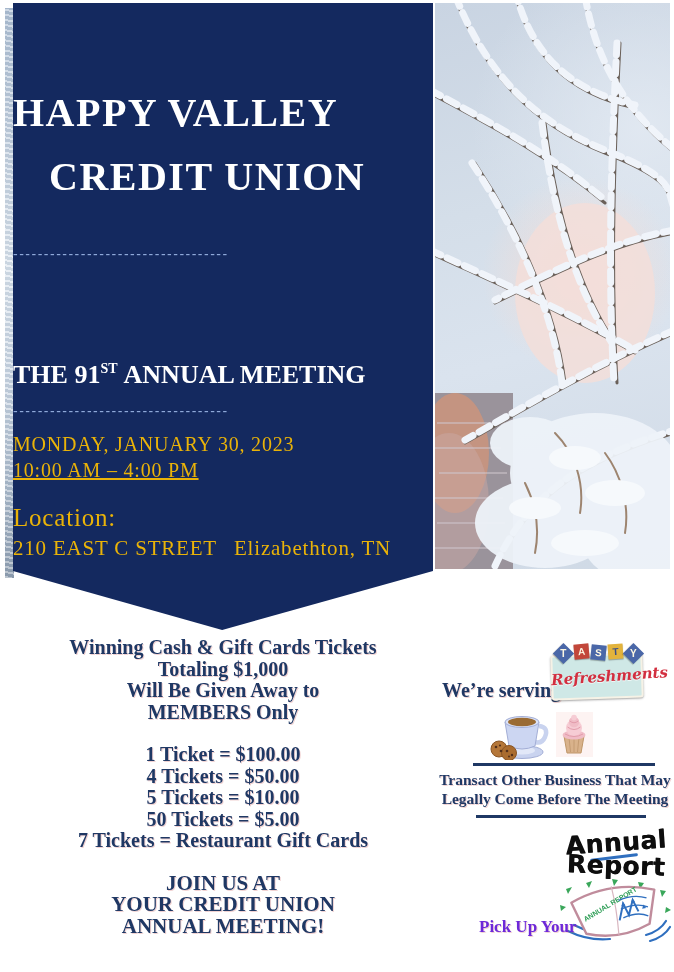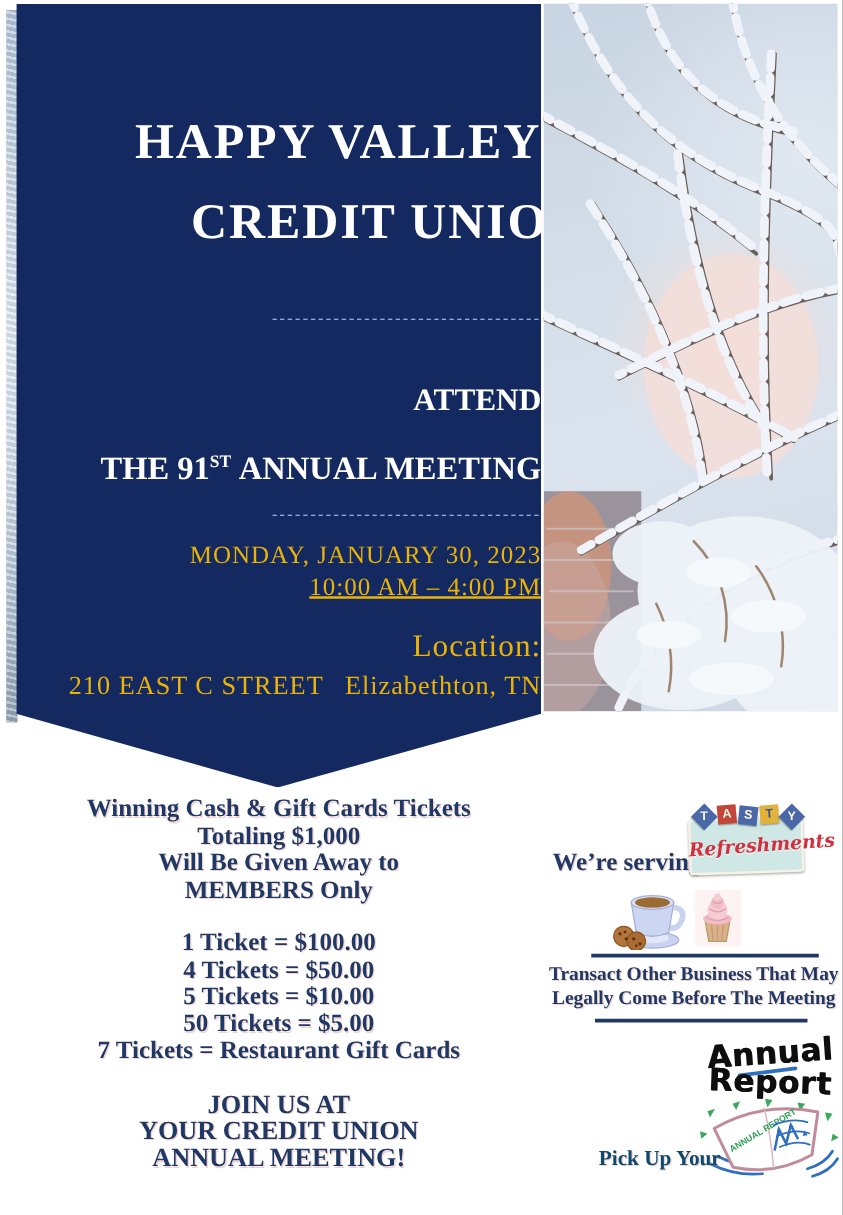--- a/index.html
+++ b/index.html
@@ -14,21 +14,21 @@
   .left-strip {
     position:absolute; left:5px; top:8px; width:9px; height:570px;
     background:
       repeating-linear-gradient(12deg, rgba(255,255,255,.4) 0 2px, rgba(120,140,160,.18) 2px 5px),
       linear-gradient(180deg,#aebfd4 0%,#c8d4e2 25%,#dde6ef 45%,#cdd8e5 65%,#a9b8c9 85%,#8d9cae 100%);
   }
 
   
   .banner {
     position:absolute; left:13px; top:3px; width:420px; height:627px;
-    background:#14295f; color:#ffffff; text-align:right;
+    background:#14295f; color:#ffffff; text-align:left;
     clip-path:polygon(0 0,100% 0,100% 90.6%,49.8% 100%,0 90.6%);
   }
   .banner .row { position:absolute; left:0; width:100%; }
   .b-title { font-size:40px; font-weight:bold; letter-spacing:1.5px; }
   .b-title1 { top:86px; }
   .b-title2 { top:150px;margin-left:36px; }
   .b-board  { top:197px; font-size:26px; font-weight:bold; letter-spacing:.5px; }
   .b-dash   { font-size:14px; color:#8fa9d9; letter-spacing:1.5px; font-family:"Liberation Sans", sans-serif; }
   .b-dash1  { top:243px; }
   .b-invite { font-size:25px; font-weight:bold; }
@@ -117,35 +117,34 @@
   }
   .annual-word { font-size:25px; line-height:23px; letter-spacing:.5px; text-shadow:.6px 0 0 #0e0e0e; }
   .annual-word1 { transform:rotate(-4deg); }
   .annual-word2 { transform:rotate(2deg); margin-top:0px; }
   .annual-underline { position:absolute; left:34px; top:25px; width:48px; height:2.5px; background:#2f6fbf; transform:rotate(-7deg); border-radius:2px; }
 
   .report-doodle { position:absolute; left:558px; top:877px; width:114px; height:66px; }
 
   .pickup-label {
     position:absolute; left:479px; top:917px; font-size:17px; font-weight:bold;
-    color:#0c4a6e; text-shadow:1px 1px 0 rgba(205,92,92,.28);
+    color:#6d28d9; text-shadow:1px 1px 0 rgba(205,92,92,.28);
   }
 </style>
 </head>
 <body>
 
 <div class="page">
 
   <div class="left-strip"></div>
 
   <div class="banner">
     <div class="row b-title b-title1">HAPPY VALLEY</div>
     <div class="row b-title b-title2">CREDIT UNION</div>
     <div class="row b-dash b-dash1">-----------------------------------</div>
-    <div class="row b-invite b-invite2">ATTEND</div>
     <div class="row b-meeting">
       <span>THE 91</span><sup>ST</sup><span class="suffix">ANNUAL MEETING</span>
     </div>
     <div class="row b-dash b-dash2">-----------------------------------</div>
     <div class="row b-light b-date">MONDAY, JANUARY 30, 2023</div>
     <div class="row b-light b-time">10:00 AM – 4:00 PM</div>
     <div class="row b-light b-loc">Location:</div>
     <div class="row b-light b-addr">
       <span>210 EAST C STREET</span><span class="city">Elizabethton, TN</span>
     </div>

